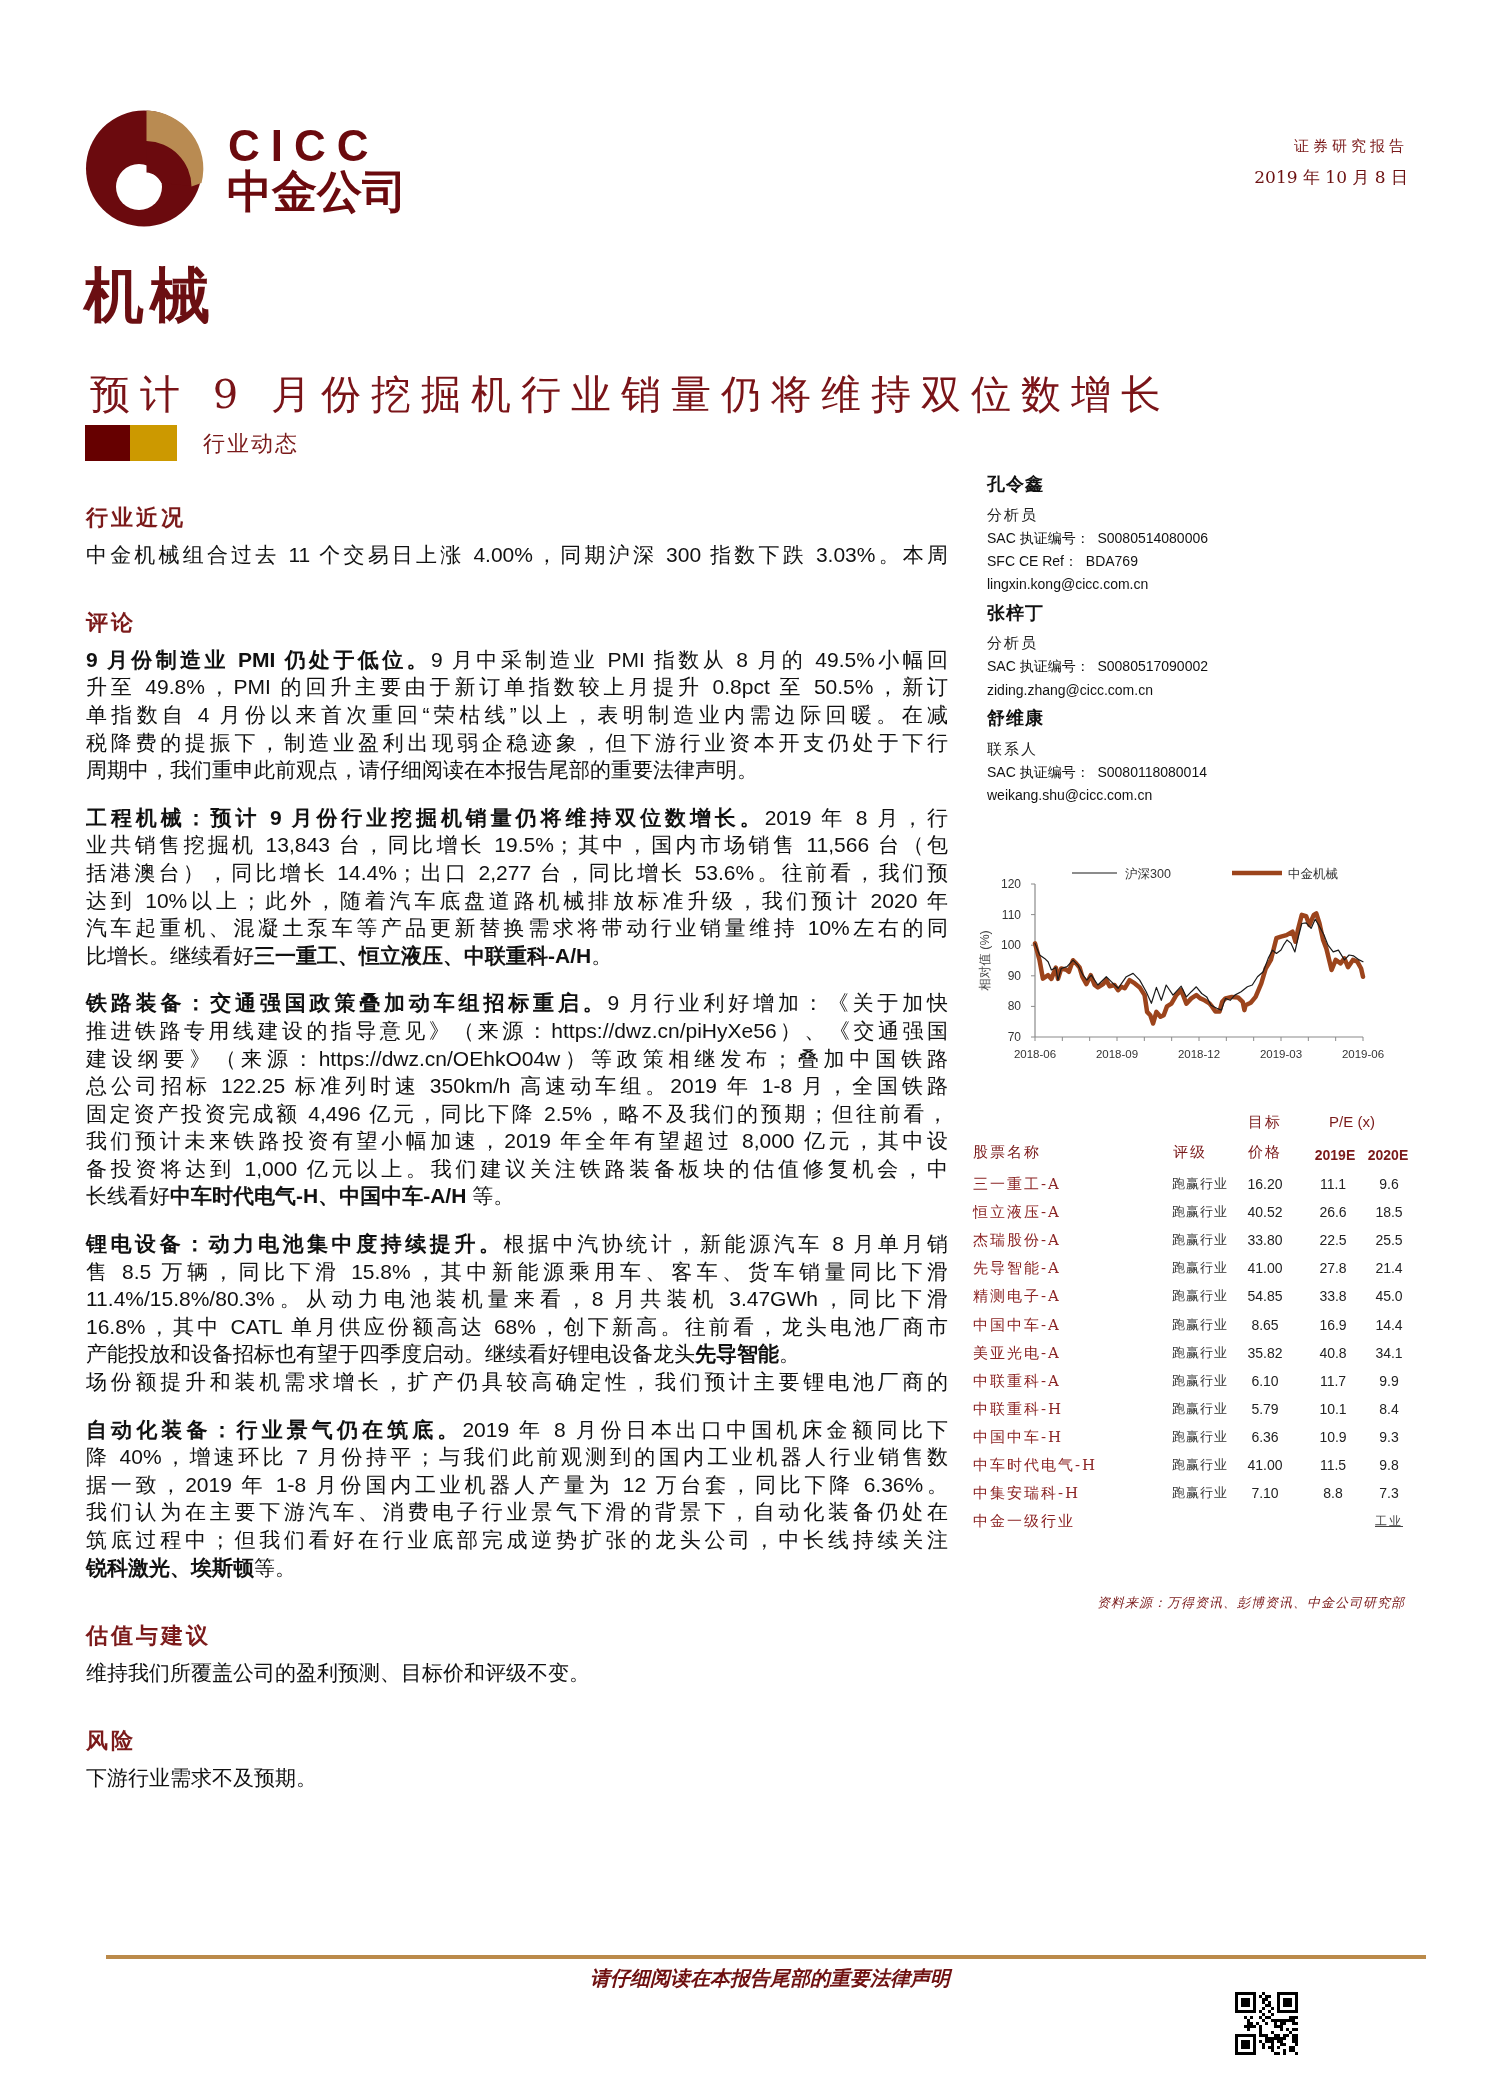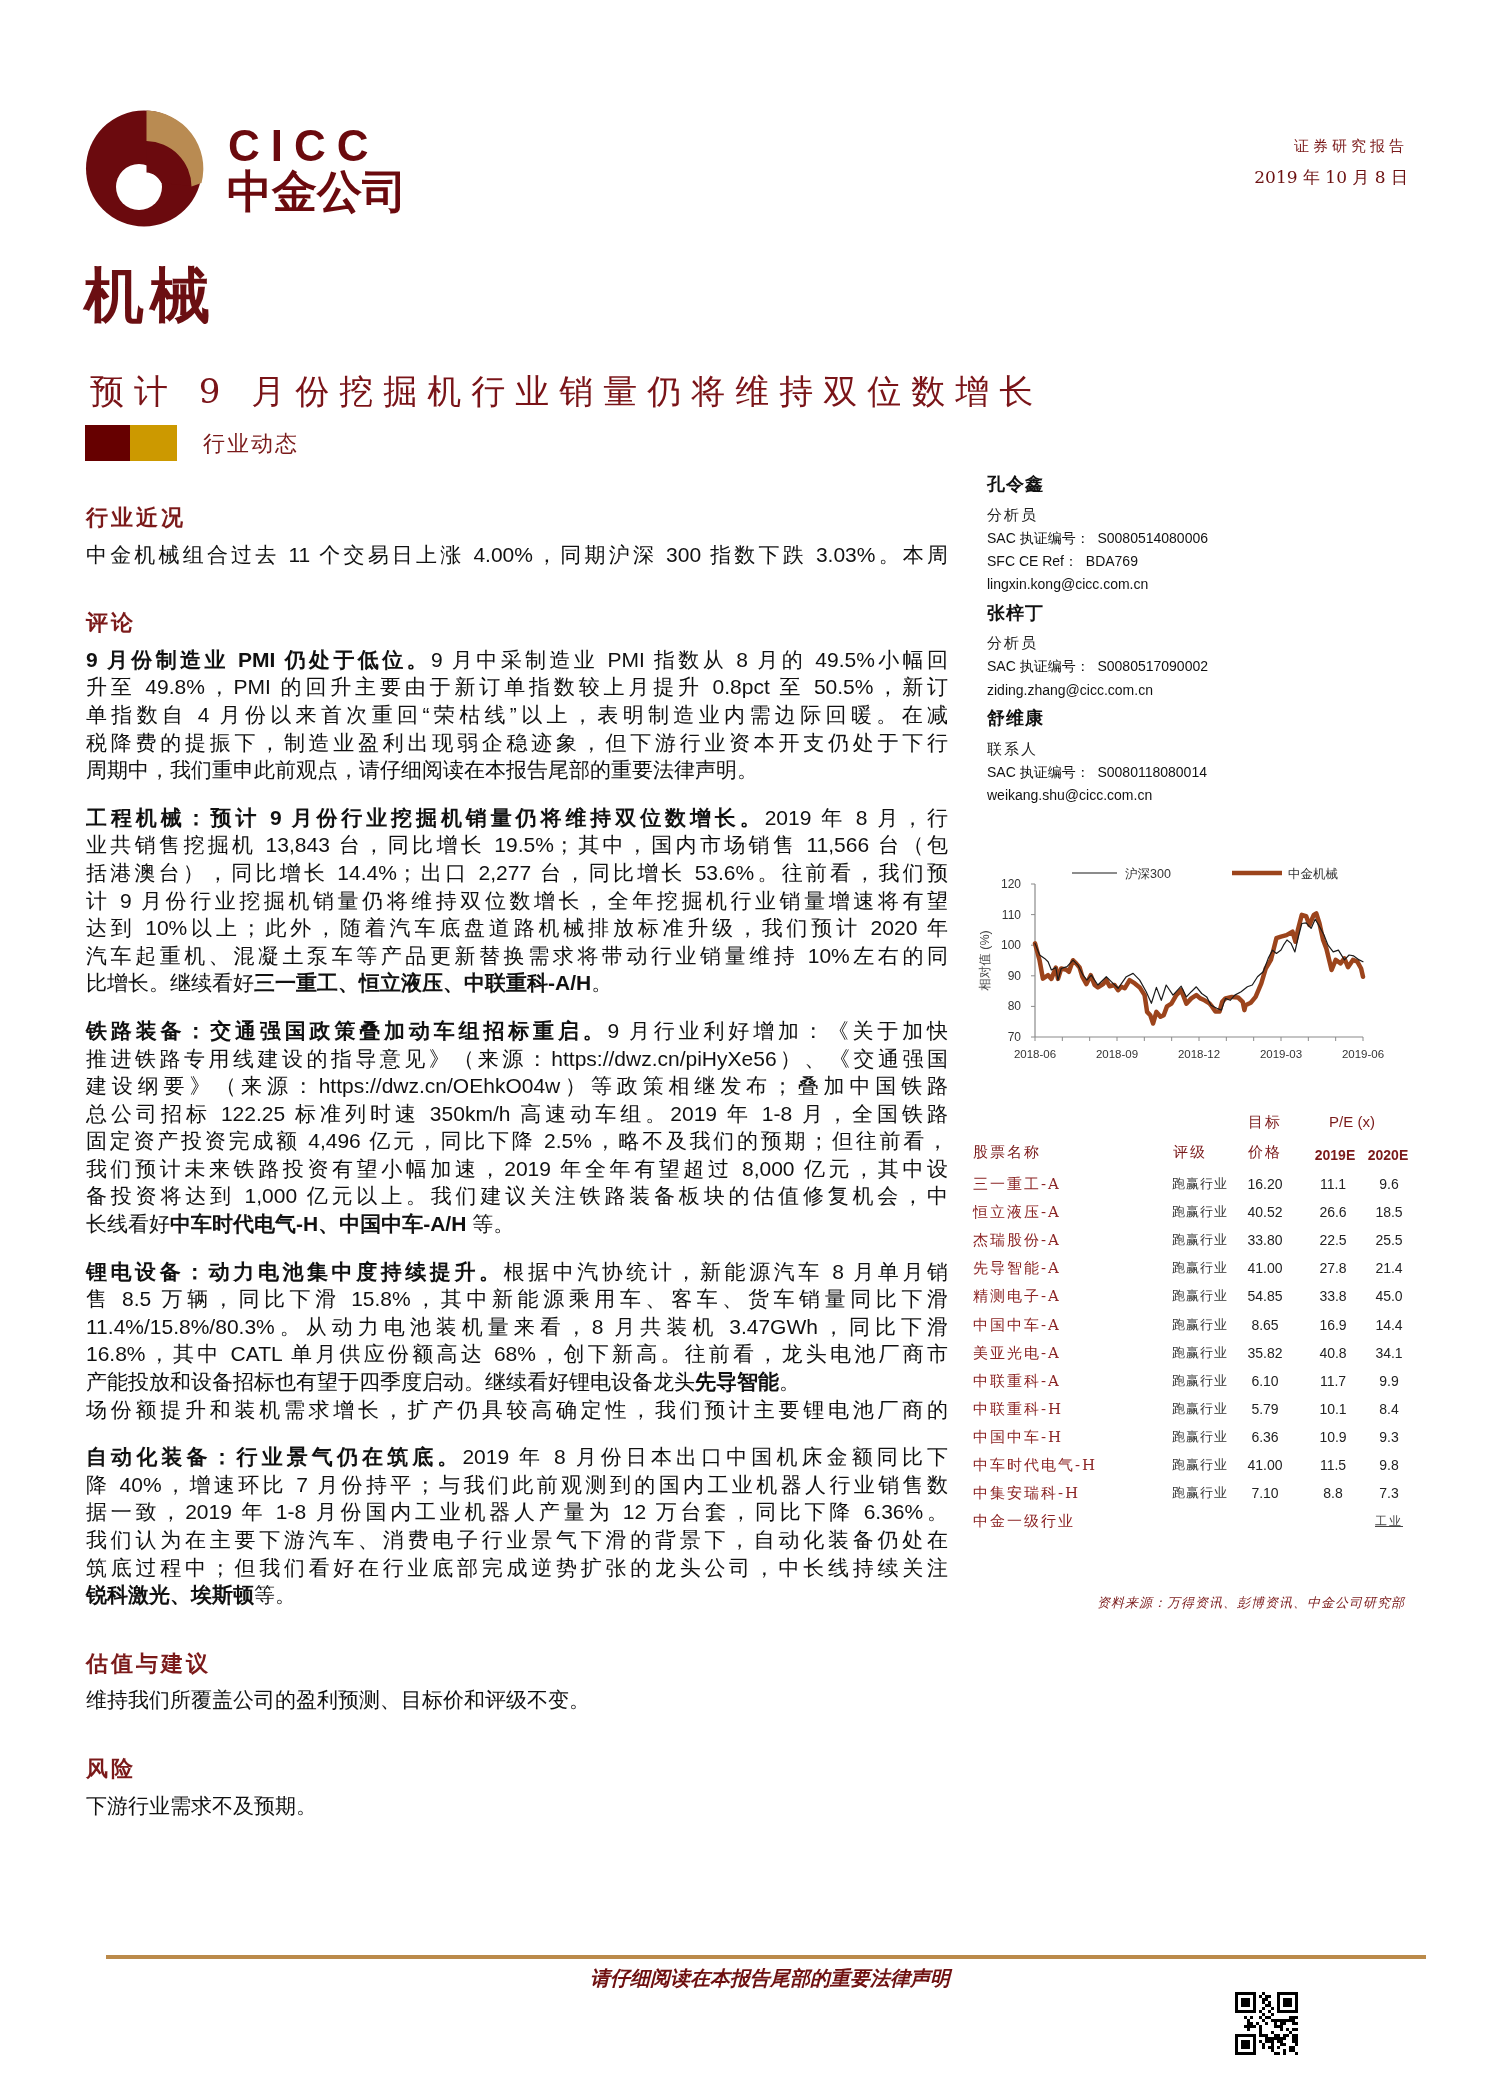--- a/index.html
+++ b/index.html
@@ -14,21 +14,21 @@
   .logo-en { left: 228px; top: 124px; font-size: 44px; line-height: 1; font-weight: bold;
              letter-spacing: 11px; color: #6b0a0e; font-family: "Liberation Sans", sans-serif; }
   .logo-cn { left: 227px; top: 169px; font-size: 45px; line-height: 1; font-weight: bold;
              color: #6b0a0e; font-family: "Liberation Sans", sans-serif; }
   .report-type { right: 77px; top: 137px; font-size: 15px; line-height: 18px; letter-spacing: 4px;
                  color: #7a1a1a; }
   .report-date { right: 77px; top: 167px; font-size: 17px; line-height: 20px; color: #6b1010; }
 
   .sector-title { left: 84px; top: 265px; font-size: 60px; line-height: 1; font-weight: bold;
                   letter-spacing: 6px; color: #6b0f12; }
-  .headline { left: 90px; top: 374px; font-size: 34px; line-height: 1; letter-spacing: 10px;
+  .headline { left: 90px; top: 374px; font-size: 40px; line-height: 1; letter-spacing: 10px;
               color: #7a1418; white-space: nowrap; }
   .tag-red { left: 85px; top: 425px; width: 45px; height: 36px; background: #660000; }
   .tag-gold { left: 130px; top: 425px; width: 47px; height: 36px; background: #cc9900; }
   .tag-text { left: 203px; top: 433px; font-size: 22px; line-height: 22px; letter-spacing: 2px; color: #7a1a1a; }
 
   
   .col-left { left: 86px; top: 504px; width: 862px; }
   .sec + .sec { margin-top: 41px; }
   .sec-h { font-size: 22px; font-weight: bold; line-height: 27.6px; height: 27.6px;
            letter-spacing: 3px; color: #7b1a1a; margin-bottom: 9px; }
@@ -105,21 +105,20 @@
         <div class="ln"><span class="b">9 月份制造业 PMI 仍处于低位。</span><span>9 月中采制造业 PMI 指数从 8 月的 49.5%小幅回</span></div>
         <div class="ln"><span>升至 49.8%，PMI 的回升主要由于新订单指数较上月提升 0.8pct 至 50.5%，新订</span></div>
         <div class="ln"><span>单指数自 4 月份以来首次重回“荣枯线”以上，表明制造业内需边际回暖。在减</span></div>
         <div class="ln"><span>税降费的提振下，制造业盈利出现弱企稳迹象，但下游行业资本开支仍处于下行</span></div>
         <div class="ln last"><span>周期中，我们重申此前观点，请仔细阅读在本报告尾部的重要法律声明。</span></div>
       </div>
     <div class="para">
         <div class="ln"><span class="b">工程机械：预计 9 月份行业挖掘机销量仍将维持双位数增长。</span><span>2019 年 8 月，行</span></div>
         <div class="ln"><span>业共销售挖掘机 13,843 台，同比增长 19.5%；其中，国内市场销售 11,566 台（包</span></div>
         <div class="ln"><span>括港澳台），同比增长 14.4%；出口 2,277 台，同比增长 53.6%。往前看，我们预</span></div>
-        <div class="ln"><span>计 9 月份行业挖掘机销量仍将维持双位数增长，全年挖掘机行业销量增速将有望</span></div>
         <div class="ln"><span>达到 10%以上；此外，随着汽车底盘道路机械排放标准升级，我们预计 2020 年</span></div>
         <div class="ln"><span>汽车起重机、混凝土泵车等产品更新替换需求将带动行业销量维持 10%左右的同</span></div>
         <div class="ln last"><span>比增长。继续看好</span><span class="b">三一重工、恒立液压、中联重科-A/H</span><span>。</span></div>
       </div>
     <div class="para">
         <div class="ln"><span class="b">铁路装备：交通强国政策叠加动车组招标重启。</span><span>9 月行业利好增加：《关于加快</span></div>
         <div class="ln"><span>推进铁路专用线建设的指导意见》（来源：https://dwz.cn/piHyXe56）、《交通强国</span></div>
         <div class="ln"><span>建设纲要》（来源：https://dwz.cn/OEhkO04w）等政策相继发布；叠加中国铁路</span></div>
         <div class="ln"><span>总公司招标 122.25 标准列时速 350km/h 高速动车组。2019 年 1-8 月，全国铁路</span></div>
         <div class="ln"><span>固定资产投资完成额 4,496 亿元，同比下降 2.5%，略不及我们的预期；但往前看，</span></div>

